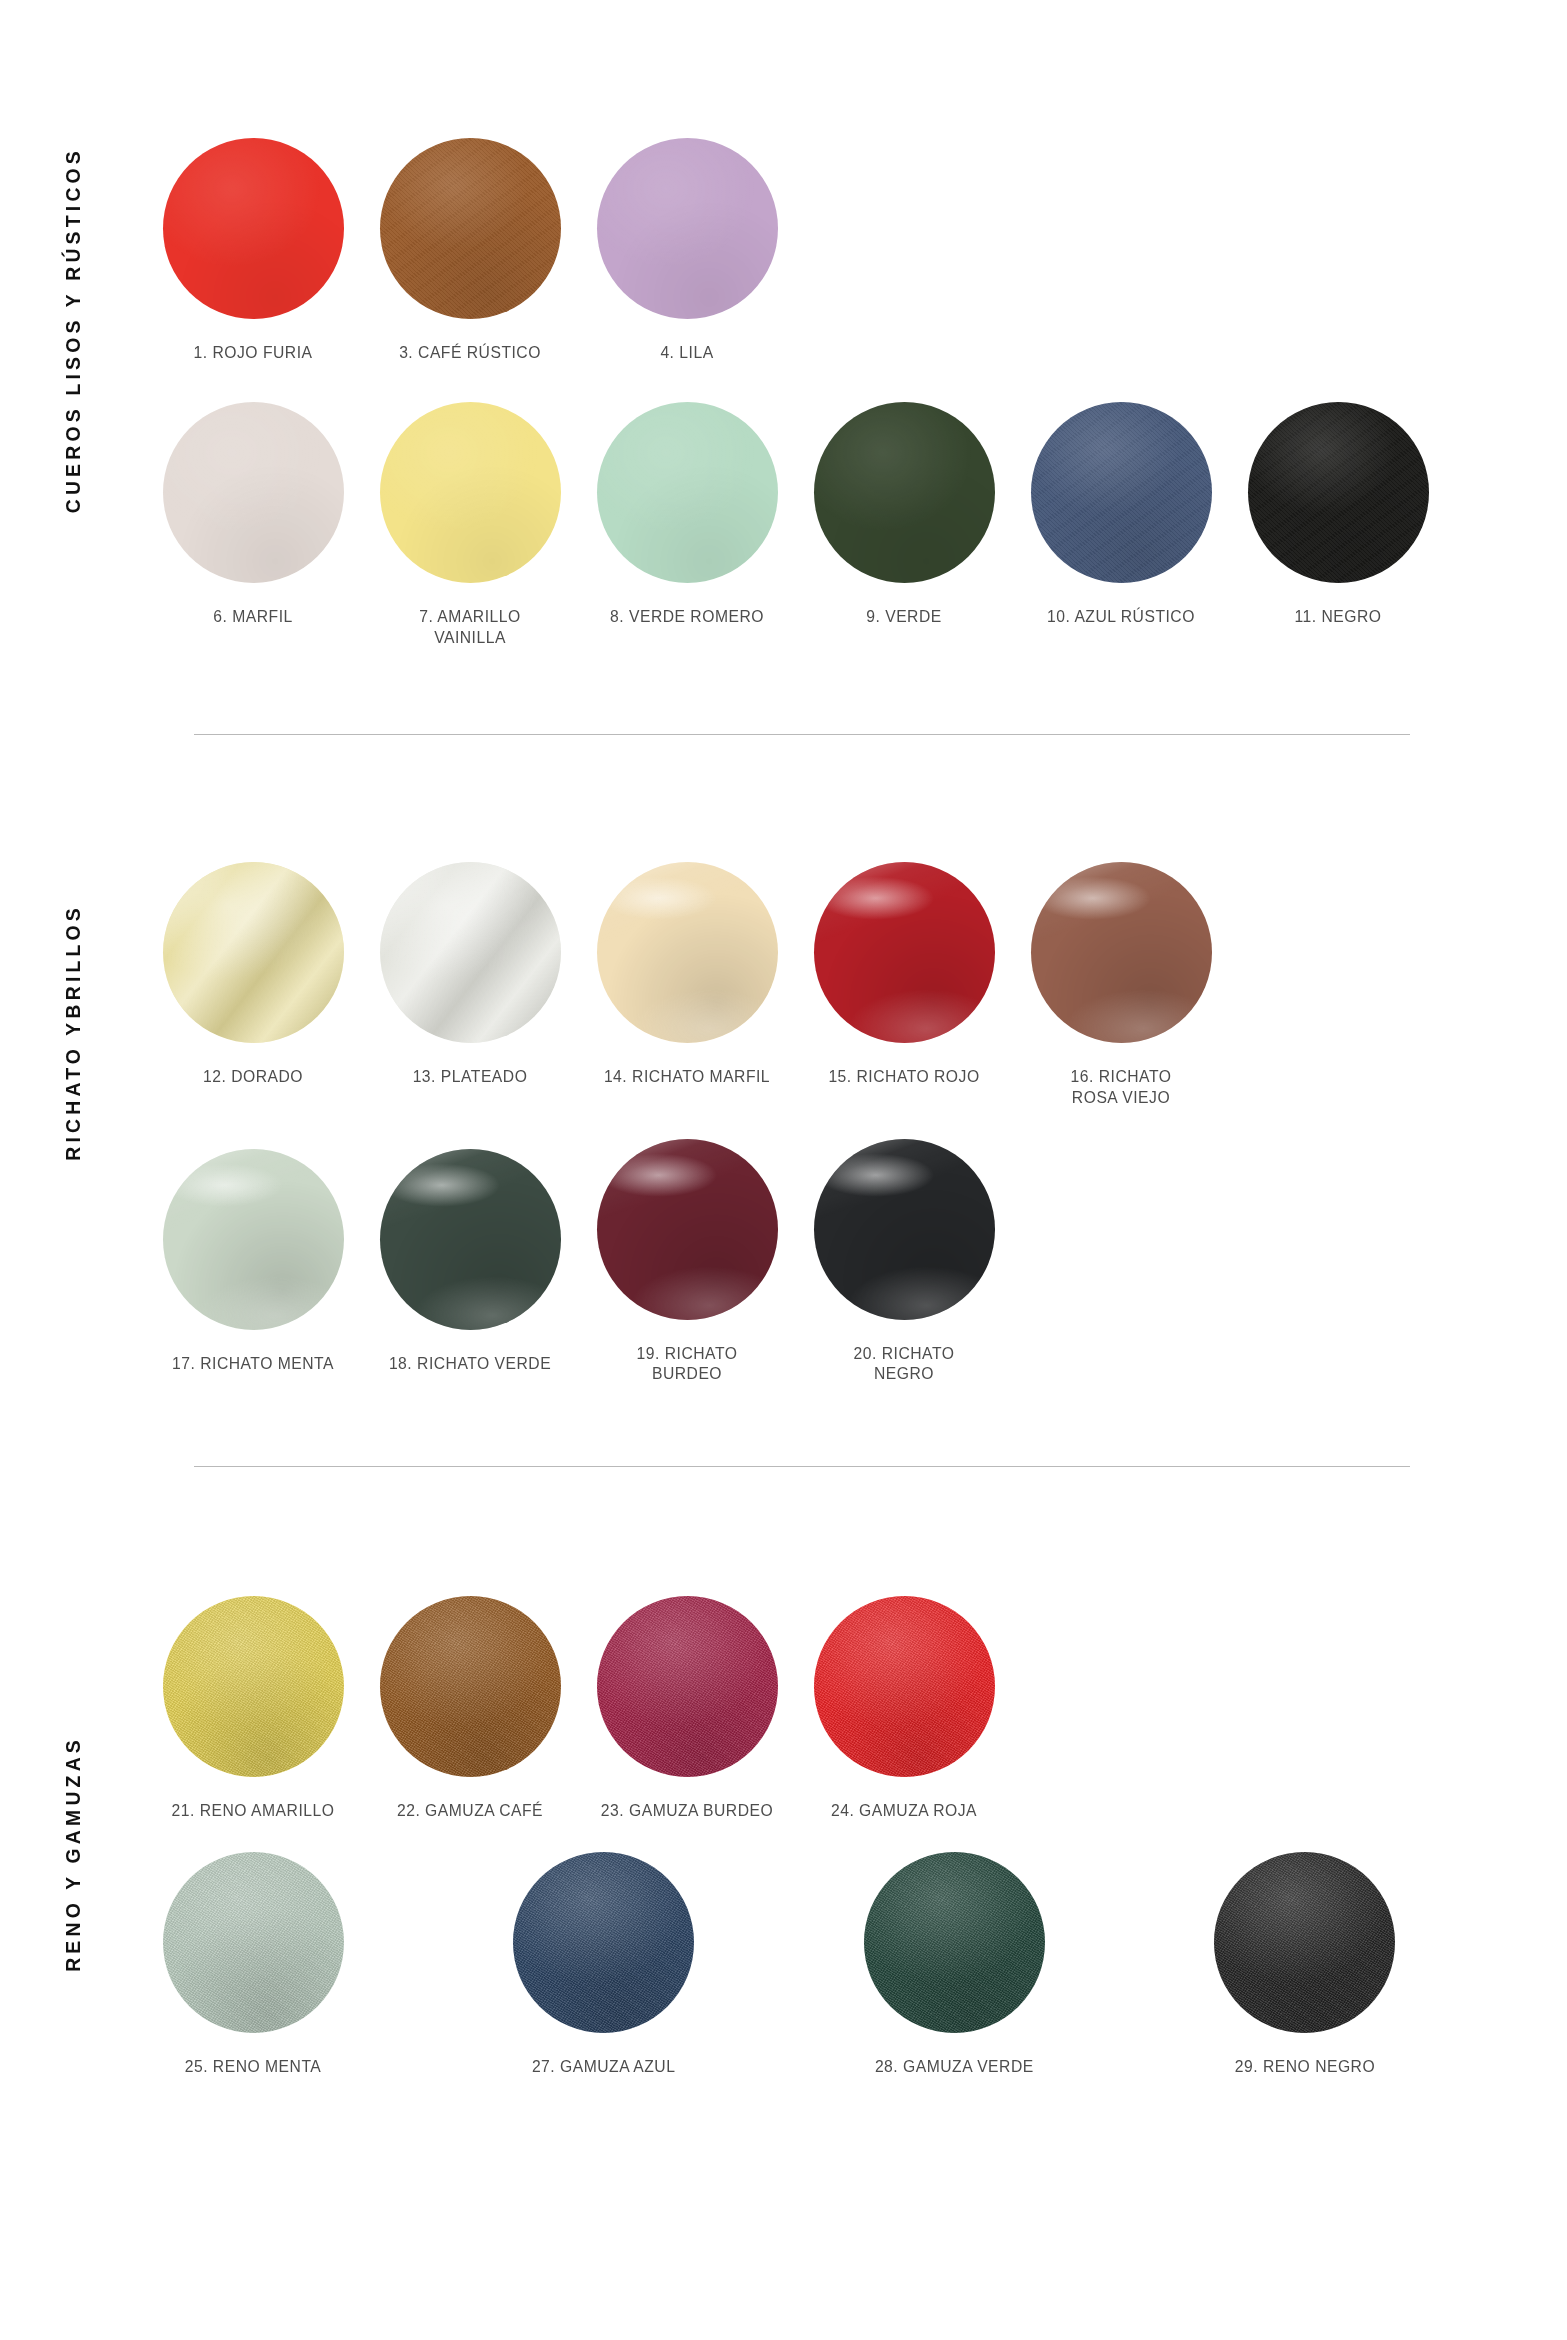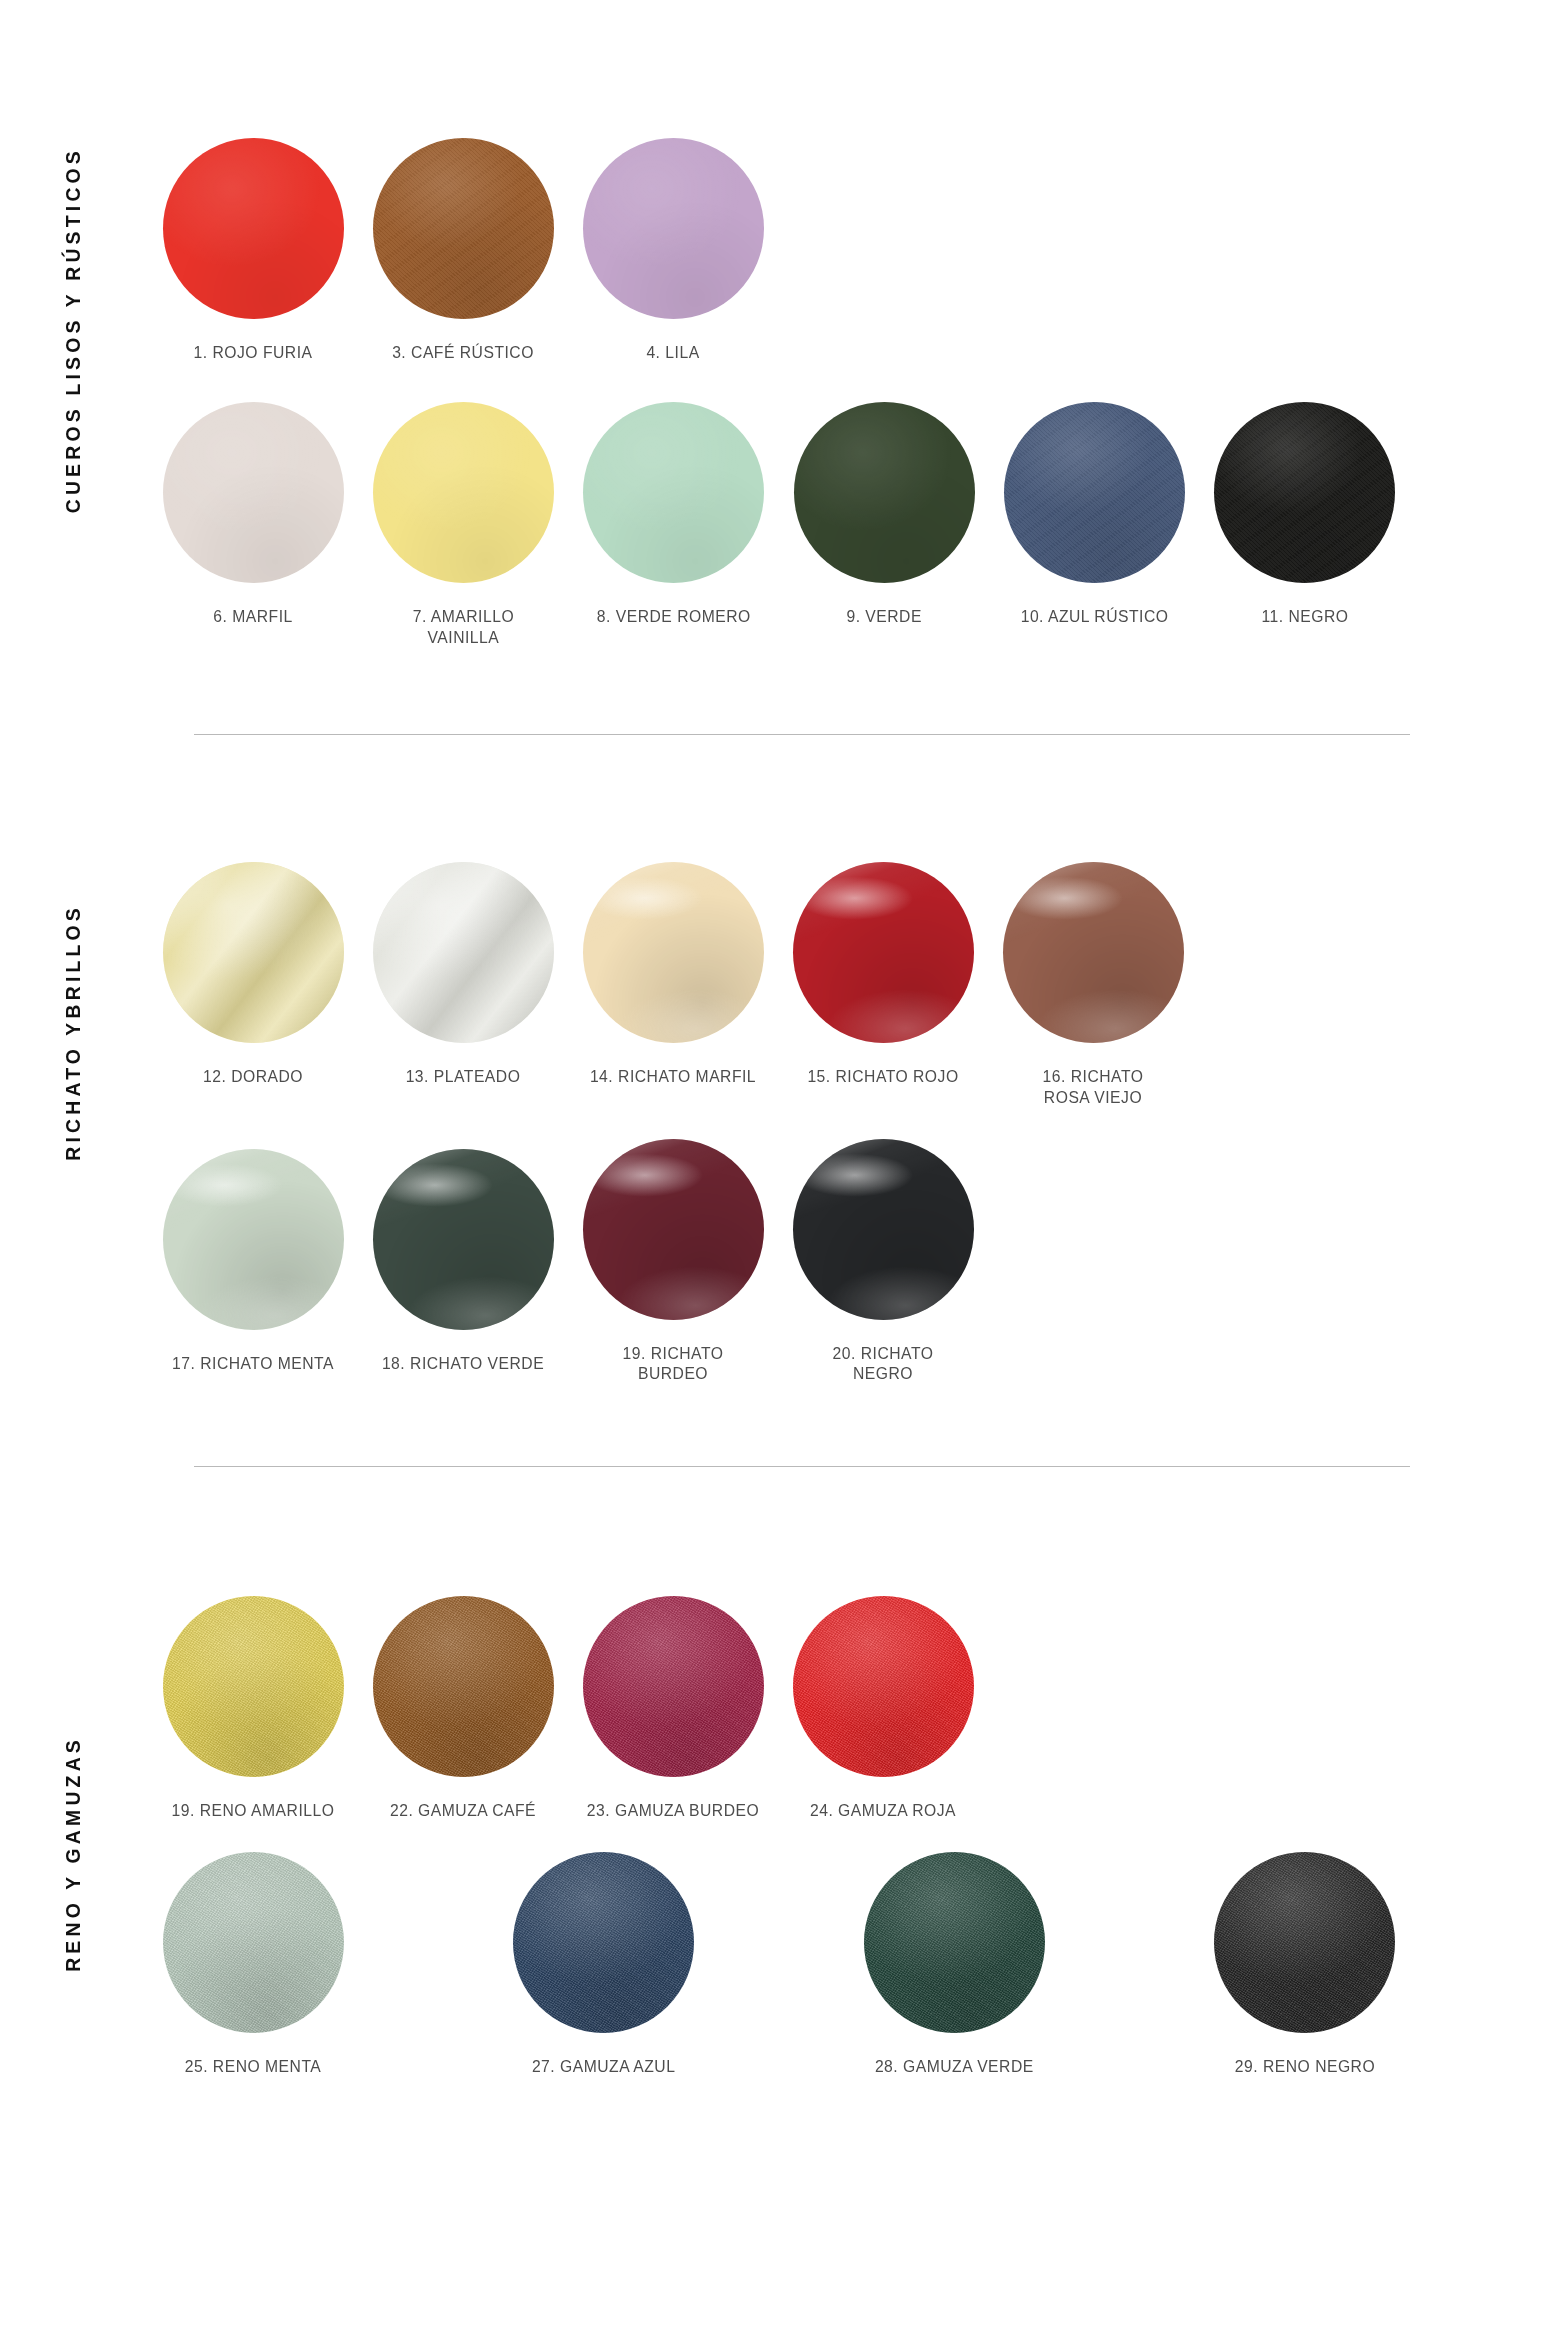--- a/index.html
+++ b/index.html
@@ -48,20 +48,21 @@
 
   .section-body {
     flex: 1 1 auto;
     padding-right: 157px;
   }
 
   
   .swatch-row {
     display: flex;
     align-items: flex-start;
+    gap: 7px;
   }
 
   .swatch-cell {
     width: 210px;
     flex: 0 0 210px;
     display: flex;
     flex-direction: column;
     align-items: center;
   }
 
@@ -303,21 +304,21 @@
     <div class="section-label-col">
       <div class="section-label" style="margin-top:140px;">RENO Y GAMUZAS</div>
     </div>
     <div class="section-body">
 
       <div class="swatch-row">
         <div class="swatch-cell">
           <div class="swatch-disc finish-suede" style="background:#E3D055">
               <span class="sheen"></span>
             </div>
-          <div class="swatch-caption">19. RENO AMARILLO</div>
+          <div class="swatch-caption">21. RENO AMARILLO</div>
         </div>
         <div class="swatch-cell">
           <div class="swatch-disc finish-suede" style="background:#945A23">
               <span class="sheen"></span>
             </div>
           <div class="swatch-caption">22. GAMUZA CAFÉ</div>
         </div>
         <div class="swatch-cell">
           <div class="swatch-disc finish-suede" style="background:#A32449">
               <span class="sheen"></span>

